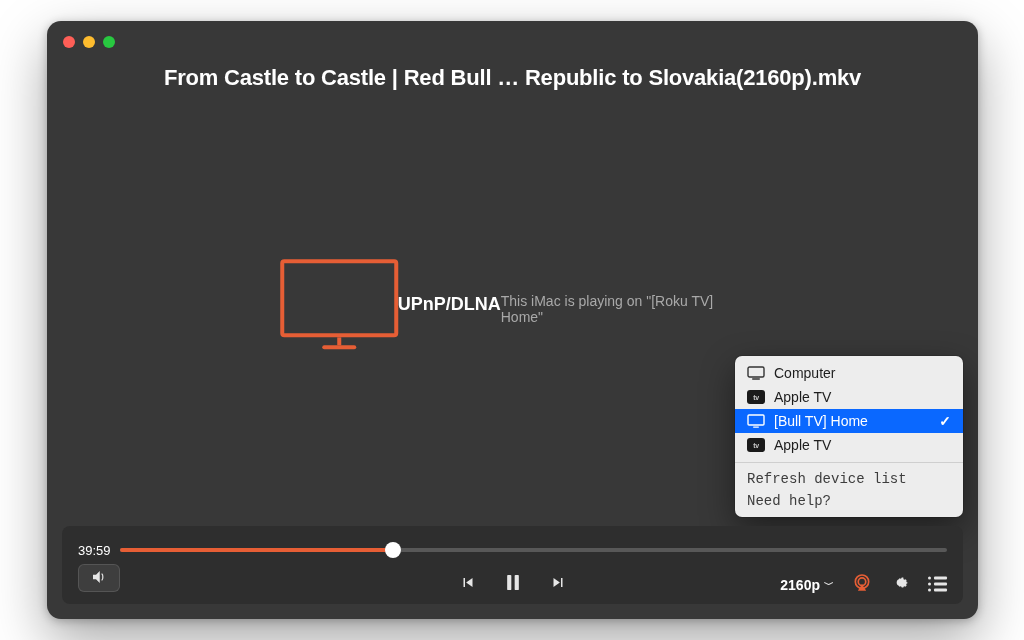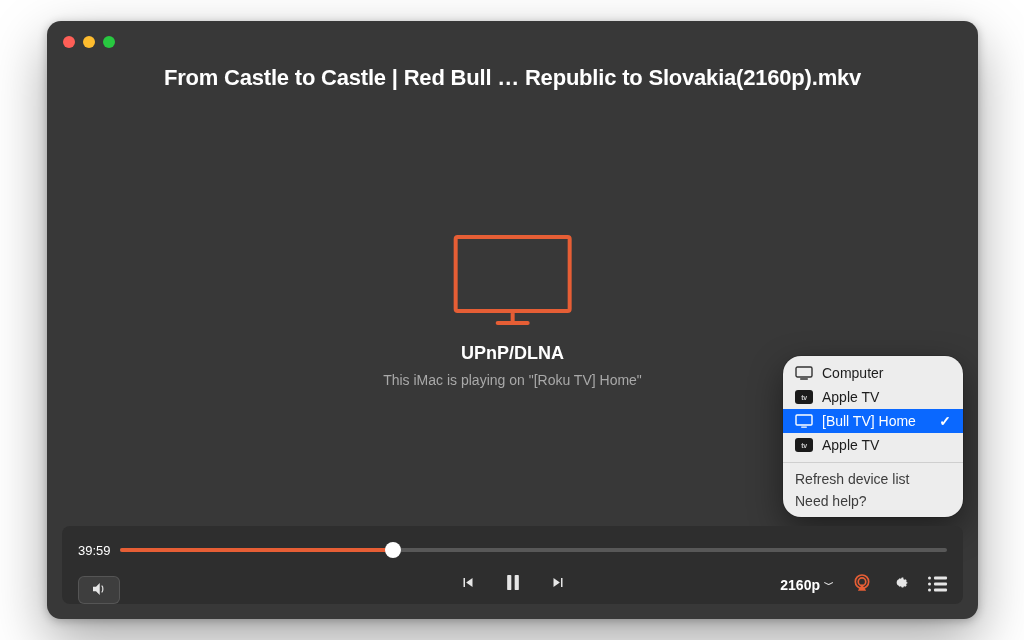--- a/index.html
+++ b/index.html
@@ -54,21 +54,21 @@
     white-space: nowrap;
   }
   .video-area {
     position: absolute;
     left: 0; right: 0; top: 80px; bottom: 93px;
   }
   .cast-center {
     position: absolute;
     left: 50%; top: 50%;
     transform: translate(-50%, -54%);
-    display: flex; flex-direction: column; align-items: center;
+    display: flex; flex-direction: row; align-items: center;
   }
   .tv-icon {
     width: 120px; height: 98px;
     margin-bottom: 18px;
     display: flex; flex-direction: column; align-items: center; justify-content: flex-end;
   }
   .tv-screen {
     width: 118px; height: 78px;
     border: 4px solid var(--accent);
     border-radius: 4px;
@@ -113,21 +113,21 @@
     position: absolute; left: 0; top: 50%; transform: translateY(-50%);
     height: 4px; background: var(--accent); border-radius: 2px;
     width: 33%;
   }
   .progress-knob {
     position: absolute; top: 50%; transform: translate(-50%, -50%);
     left: 33%;
     width: 16px; height: 16px; background: #fff; border-radius: 50%;
   }
   .controls-row {
-    display: flex; align-items: flex-end;
+    display: flex; align-items: flex-start;
     height: 40px;
     position: relative;
   }
   .vol-btn {
     width: 42px; height: 28px;
     border-radius: 6px;
     background: rgba(255,255,255,0.08);
     box-shadow: inset 0 0 0 1px rgba(255,255,255,0.12);
     display: flex; align-items: center; justify-content: center;
   }
@@ -154,23 +154,23 @@
   .right-icon.cast-active svg { fill: var(--accent); }
   .playlist-icon { display: flex; flex-direction: column; gap: 3px; }
   .playlist-icon .row { display: flex; gap: 3px; align-items: center; }
   .playlist-icon .dot { width: 3px; height: 3px; background: #e6e6e6; border-radius: 50%; }
   .playlist-icon .line { width: 13px; height: 3px; background: #e6e6e6; border-radius: 1px; }
 
   
   .device-menu {
     position: absolute;
     right: 15px; bottom: 102px;
-    width: 180px;
+    width: 228px;
     background: var(--menu-bg);
-    border-radius: 18px;
+    border-radius: 7px;
     box-shadow: 0 12px 34px rgba(0,0,0,0.45), 0 0 0 1px rgba(0,0,0,0.12);
     padding: 5px 0;
     color: var(--menu-text);
     font-size: 14px;
   }
   .menu-item {
     height: 24px;
     padding: 0 12px;
     display: flex; align-items: center; gap: 9px;
     white-space: nowrap; overflow: hidden;
@@ -186,20 +186,21 @@
   .menu-item .check {
     margin-left: auto; font-weight: 700;
   }
   .menu-divider {
     height: 1px; background: #cfcfcf; margin: 5px 0;
   }
   .menu-plain {
     height: 22px; padding: 0 12px;
     display: flex; align-items: center;
     color: #3d3d3d;
+    font-family: Liberation Mono, monospace;
   }
   .ico-computer svg, .ico-tv svg, .ico-appletv svg, .ico-elmedia svg { width: 18px; height: 14px; }
   .ico svg { display: block; }
   .ico-appletv { background: #1a1a1a; border-radius: 3px; width: 18px; height: 14px; display:flex; align-items:center; justify-content:center;}
   .ico-appletv span { color: #c8c8c8; font-size: 7px; font-weight: 700; letter-spacing: -0.4px; }
   .ico-elmedia { background: #3a3a3a; border-radius: 3px; width: 18px; height: 14px; display:flex; align-items:center; justify-content:center;}
   .ico-elmedia svg path { fill: #bbb; }
 </style>
 </head>
 <body>

